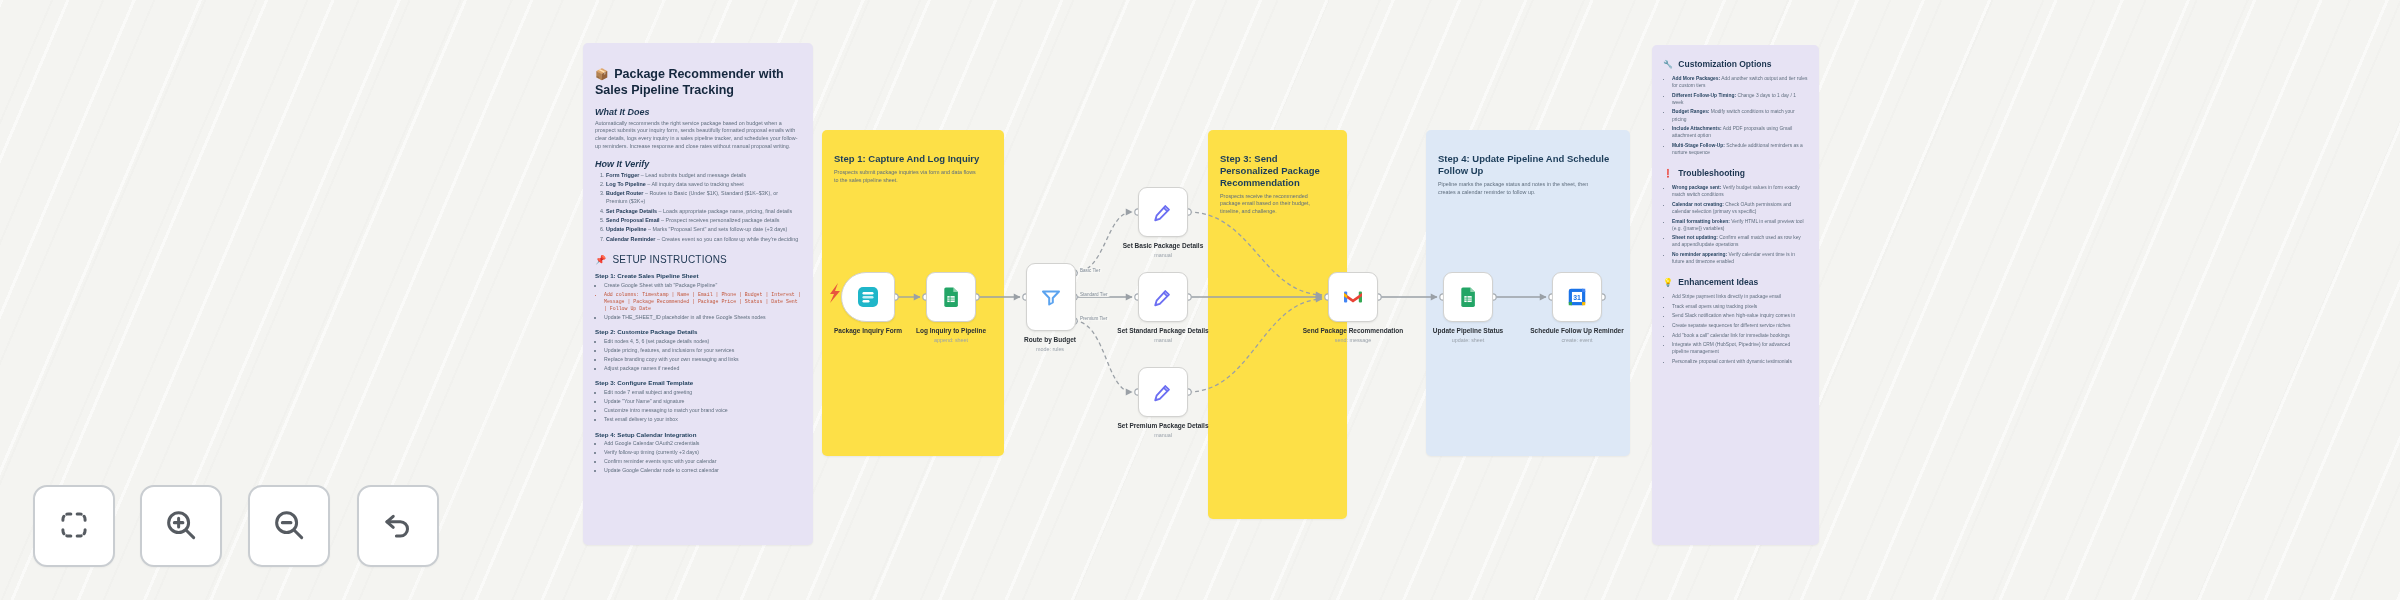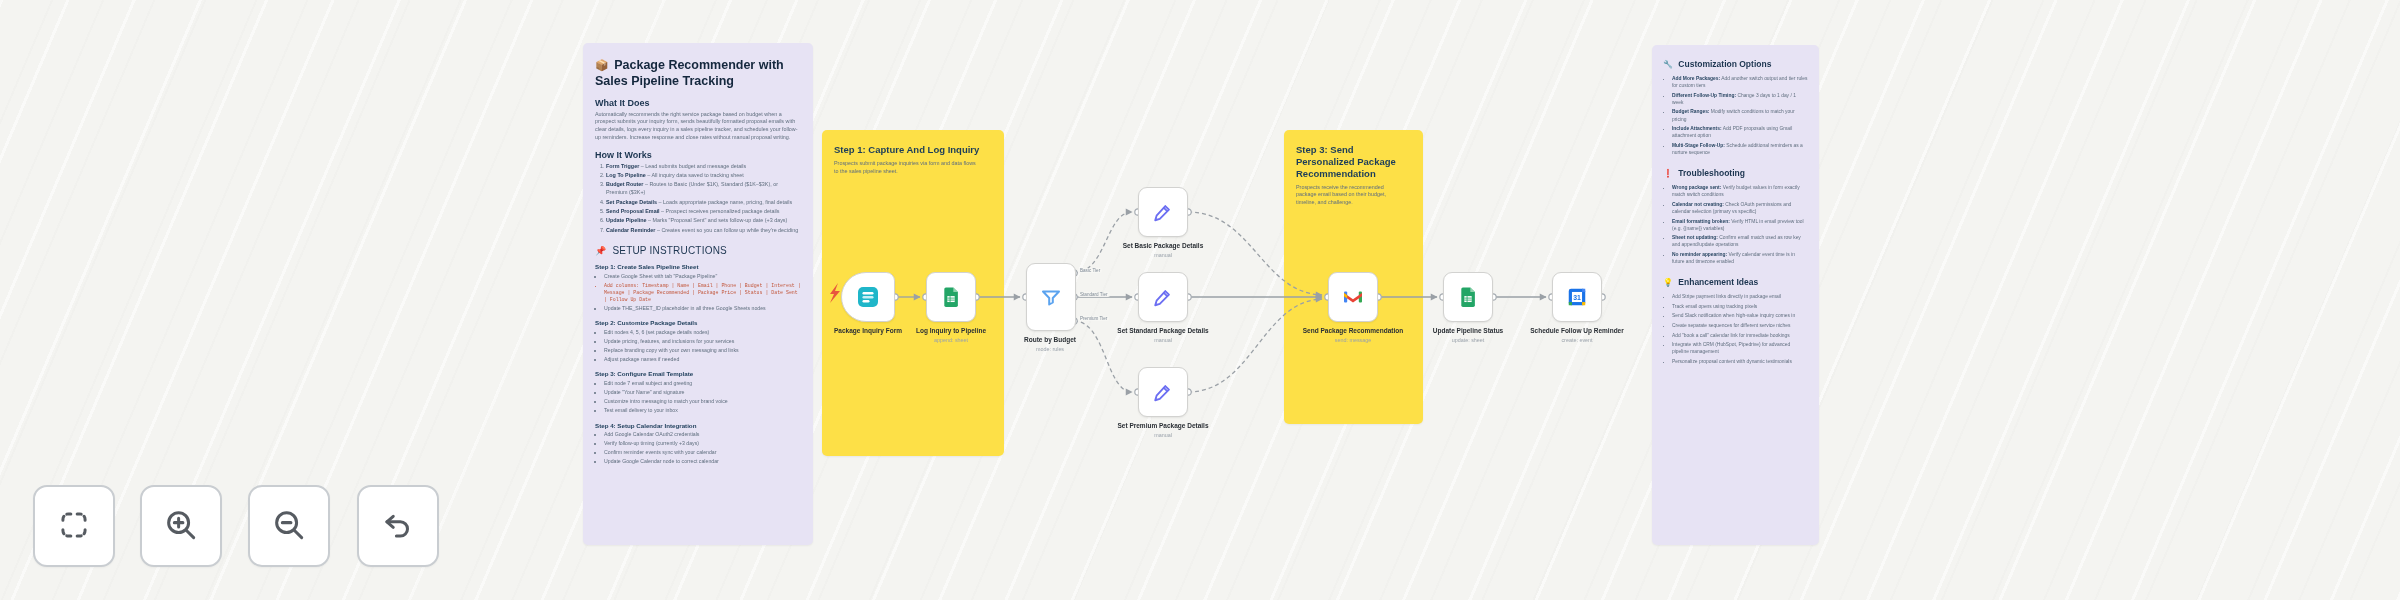--- a/index.html
+++ b/index.html
@@ -10,35 +10,35 @@
     background:#f4f4f1;
   }
   .canvas { position:relative; width:2400px; height:600px; background:#f4f4f1; }
   .canvas::before {
     content:""; position:absolute; inset:0; pointer-events:none;
     background:
       repeating-linear-gradient(113deg, rgba(255,255,255,.55) 0 3px, rgba(255,255,255,0) 3px 61px),
       repeating-linear-gradient(113deg, rgba(0,0,0,.013) 0 2px, rgba(0,0,0,0) 2px 47px);
   }
   
-  .note { position:absolute; border-radius:5px; padding:14px 12px; box-shadow:0 1px 2px rgba(0,0,0,.05); }
+  .note { position:absolute; border-radius:5px; padding:23px 12px; box-shadow:0 1px 2px rgba(0,0,0,.05); }
   .lavender { background:#e7e3f4; }
   .green { background:#fde047; }
   .blue  { background:#dde8f6; }
 
   #note-main  { left:583px; top:43px;  width:230px; height:502px; }
   #note-ref   { left:1652px; top:45px; width:167px; height:500px; padding:10px 11px; }
   #s1 { left:822px;  top:130px; width:182px; height:326px; }
   #s2 { left:1007px; top:130px; width:274px; height:326px; }
-  #s3 { left:1284px; top:130px; width:139px; height:294px; }
+  #s3 { left:1208px; top:130px; width:139px; height:389px; }
   #s4 { left:1426px; top:130px; width:204px; height:326px; }
 
   .note-title { font-size:12.5px; font-weight:700; color:#14273d; line-height:1.3; margin-bottom:7px; }
   .note-title .emoji { font-size:11px; margin-right:2px; }
-  h3.sec { font-size:9px; font-weight:700; color:#1c3550; margin:8px 0 3px 0; }
+  h3.sec { font-size:9px; font-weight:700; color:#1c3550; margin:8px 0 3px 0;font-style:italic; }
   .body-text { font-size:5.4px; color:#5f6e7e; line-height:1.45; margin:0; }
   ol.how { margin:2px 0 0 0; padding-left:11px; }
   ol.how li { font-size:5.4px; color:#5f6e7e; line-height:1.45; margin-bottom:1.5px; }
   ol.how b { color:#28405c; }
   h2.setup { font-size:10px; font-weight:400; color:#1c3550; margin:11px 0 4px 0; letter-spacing:.2px; }
   h2.setup .emoji { font-size:9px; margin-right:3px; }
   h4.step-head { font-size:6.2px; font-weight:700; color:#24435f; margin:7px 0 2.5px 0; }
   ul.setup-list { margin:0; padding-left:9px; }
   ul.setup-list li { font-size:5.2px; color:#5f6e7e; line-height:1.45; margin-bottom:1.5px; }
   ul.setup-list li.code { color:#c2563a; font-family:"Liberation Mono", monospace; font-size:4.9px; }
@@ -110,21 +110,21 @@
 
 <div class="canvas">
 
   <div class="note lavender" id="note-main">
     <div class="note-title">
       <span class="emoji">📦</span>
       <span>Package Recommender with Sales Pipeline Tracking</span>
     </div>
     <h3 class="sec">What It Does</h3>
     <p class="body-text">Automatically recommends the right service package based on budget when a prospect submits your inquiry form, sends beautifully formatted proposal emails with clear details, logs every inquiry in a sales pipeline tracker, and schedules your follow-up reminders. Increase response and close rates without manual proposal writing.</p>
-    <h3 class="sec">How It Works</h3>
+    <h3 class="sec">How It Verify</h3>
     <ol class="how">
 
         <li><b>Form Trigger</b><span> – Lead submits budget and message details</span></li>
 
         <li><b>Log To Pipeline</b><span> – All inquiry data saved to tracking sheet</span></li>
 
         <li><b>Budget Router</b><span> – Routes to Basic (Under $1K), Standard ($1K–$3K), or Premium ($3K+)</span></li>
 
         <li><b>Set Package Details</b><span> – Loads appropriate package name, pricing, final details</span></li>
 
@@ -175,20 +175,24 @@
       </ul>
   </div>
 
   <div class="note step green" id="s1">
     <div class="step-title">Step 1: Capture And Log Inquiry</div>
     <div class="step-desc">Prospects submit package inquiries via form and data flows to the sales pipeline sheet.</div>
   </div>
   <div class="note step green" id="s3">
     <div class="step-title">Step 3: Send Personalized Package Recommendation</div>
     <div class="step-desc">Prospects receive the recommended package email based on their budget, timeline, and challenge.</div>
+  </div>
+  <div class="note step blue" id="s4">
+    <div class="step-title">Step 4: Update Pipeline And Schedule Follow Up</div>
+    <div class="step-desc">Pipeline marks the package status and notes in the sheet, then creates a calendar reminder to follow up.</div>
   </div>
 
   <div class="note lavender" id="note-ref">
     <h3 class="ref-head">
       <span class="emoji">🔧</span>
       <span>Customization Options</span>
     </h3>
     <ul>
 
     <li><b>Add More Packages:</b><span> Add another switch output and tier rules for custom tiers</span></li>

